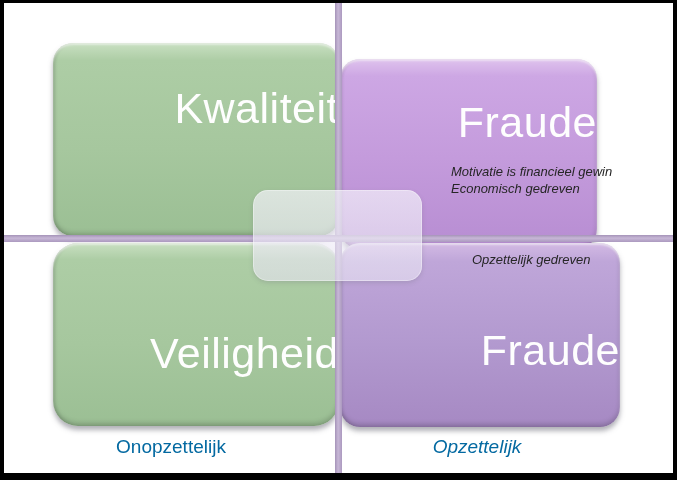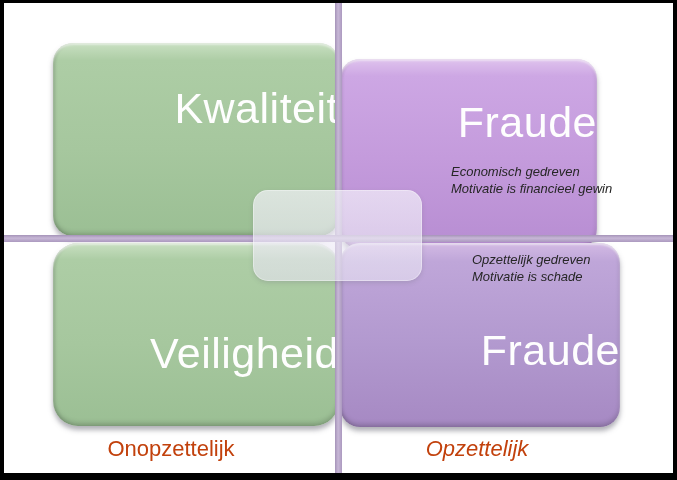--- a/index.html
+++ b/index.html
@@ -76,53 +76,52 @@
     left:249px; top:187px; width:169px; height:91px;
     border-radius:15px;
     background: linear-gradient(180deg, rgba(244,242,250,0.70) 0%, rgba(232,228,243,0.60) 100%);
     box-shadow: inset 0 0 0 1px rgba(255,255,255,0.35),
                 0 2px 4px rgba(110,110,125,0.25);
   }
   .x-label {
     position:absolute;
     top:433px;
     transform:translateX(-50%);
-    font-size:22px;
-    color:#c2410c;
+    font-size:19px;
+    color:#0369a1;
     white-space:nowrap;
   }
   .x-label.left  { left:167px; }
   .x-label.right { left:473px;font-style:italic; }
 </style>
 </head>
 <body>
 
 <div class="frame">
 
   <div class="quad q-green q-tl">
     <div class="big-label">Kwaliteit</div>
   </div>
 
   <div class="quad q-purple-top q-tr">
     <div class="big-label">Fraude</div>
     <div class="subtext">
+      <div>Motivatie is financieel gewin</div>
       <div>Economisch gedreven</div>
-      <div>Motivatie is financieel gewin</div>
     </div>
   </div>
 
   <div class="quad q-green q-bl">
     <div class="big-label">Veiligheid</div>
   </div>
 
   <div class="quad q-purple-bottom q-br">
     <div class="big-label">Fraude</div>
     <div class="subtext">
       <div>Opzettelijk gedreven</div>
-      <div>Motivatie is schade</div>
     </div>
   </div>
 
   <div class="axis-v"></div>
   <div class="axis-h"></div>
   <div class="center-overlay"></div>
 
   <div class="x-label left">Onopzettelijk</div>
   <div class="x-label right">Opzettelijk</div>
 

